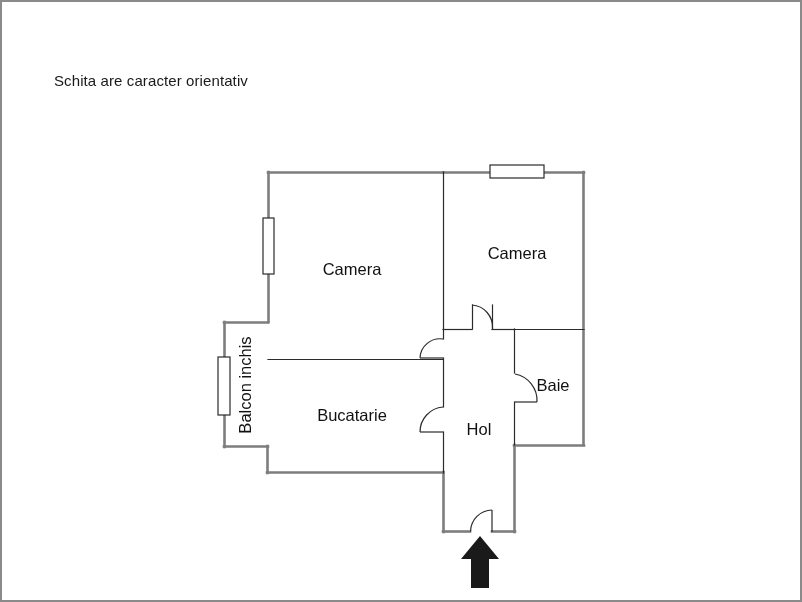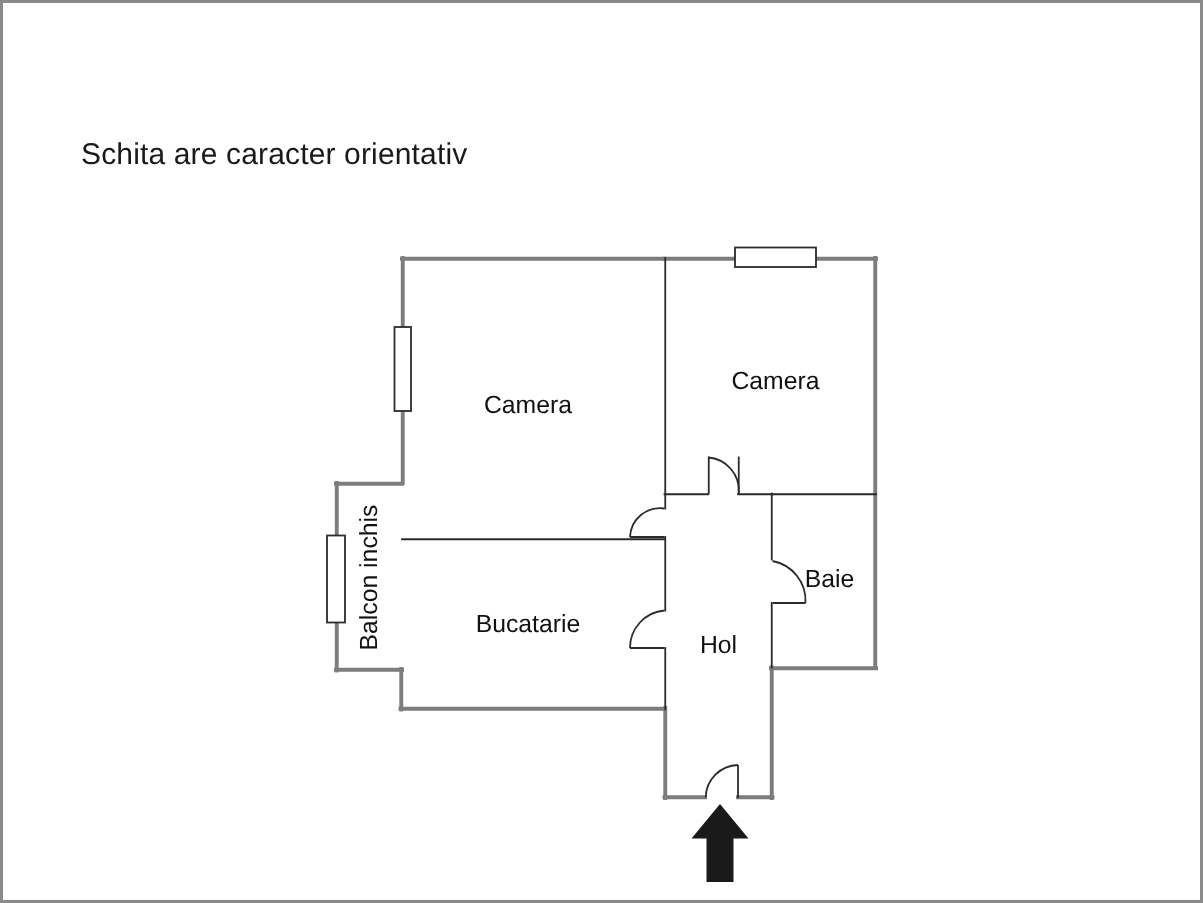--- a/index.html
+++ b/index.html
@@ -17,22 +17,22 @@
     position: relative;
     width: 802px;
     height: 602px;
     box-sizing: border-box;
     border: 2px solid #8a8a8a;
     background: #ffffff;
   }
   #plan-title {
     position: absolute;
     left: 52px;
-    top: 90px;
-    font-size: 20px;
+    top: 70px;
+    font-size: 15px;
     color: #1a1a1a;
     letter-spacing: 0.1px;
     white-space: nowrap;
   }
   #floorplan-svg {
     position: absolute;
     left: 0;
     top: 0;
   }
   .room-label {

